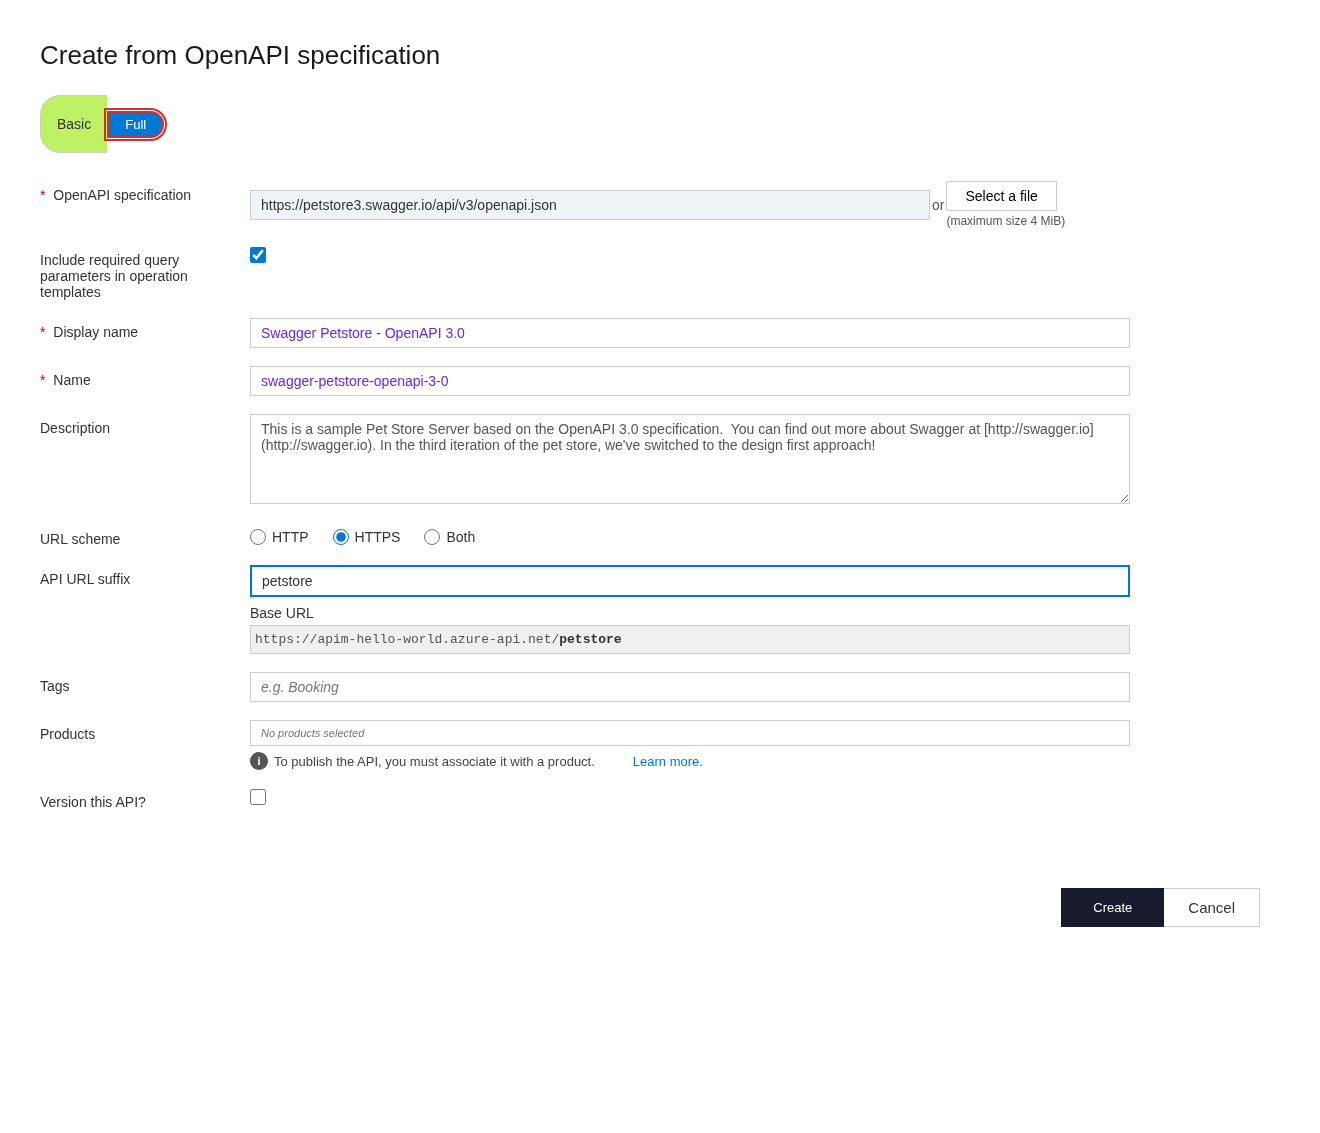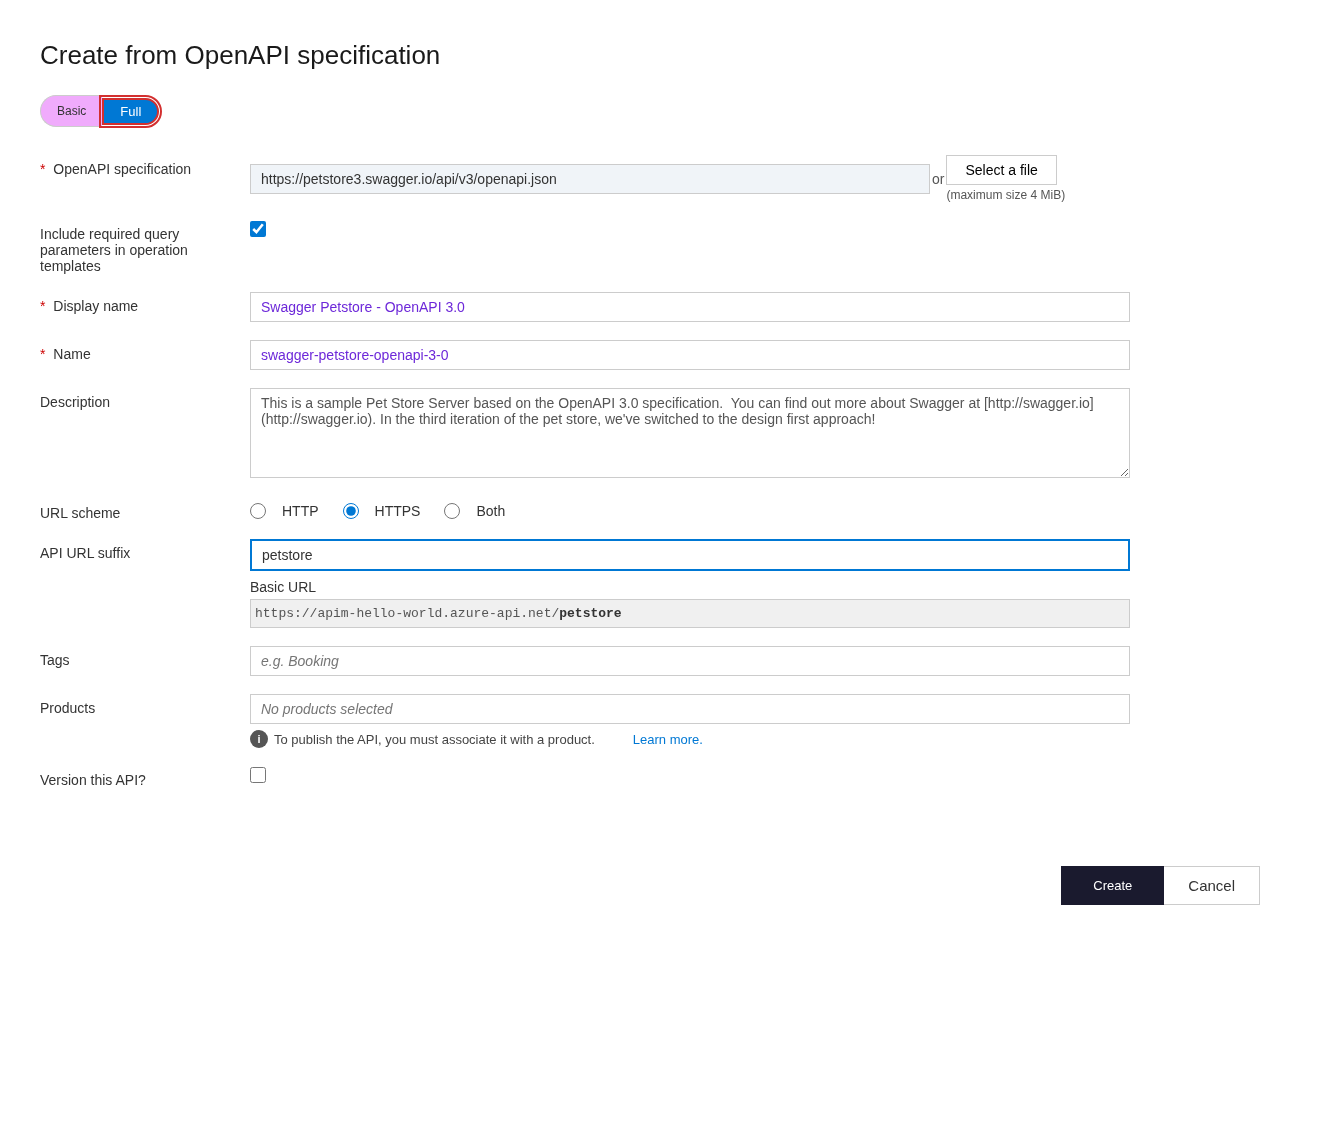--- a/index.html
+++ b/index.html
@@ -23,24 +23,24 @@
     }
     .tabs-row {
       display: flex;
       align-items: center;
       margin-bottom: 28px;
       gap: 0;
     }
     .tab-basic {
       border: 1px solid #ccc;
       border-radius: 20px 0 0 20px;
-      padding: 8px 16px;
-      background: #f0abfc;
-      cursor: pointer;
-      font-size: 12px;
+      padding: 20px 16px;
+      background: #bef264;
+      cursor: pointer;
+      font-size: 14px;
       color: #333;
       border-right: none;
     }
     .tab-full {
       border: 2px solid #d32f2f;
       border-radius: 0 20px 20px 0;
       padding: 4px 16px;
       background: #0078d4;
       color: #fff;
       cursor: pointer;
@@ -150,21 +150,21 @@
     }
     .url-scheme-row {
       display: flex;
       align-items: center;
       gap: 24px;
       padding-top: 4px;
     }
     .radio-option {
       display: flex;
       align-items: flex-end;
-      gap: 16px;
+      gap: 6px;
       cursor: pointer;
     }
     .radio-input {
       width: 16px;
       height: 16px;
       accent-color: #0078d4;
     }
     .base-url-section {
       margin-top: 8px;
     }
@@ -242,21 +242,21 @@
       border: 1px solid #ccc;
       font-size: 14px;
       color: #888;
       font-style: italic;
       background: #fff;
     }
     .products-input {
       width: 880px;
       padding: 6px 10px;
       border: 1px solid #ccc;
-      font-size: 14px;
+      font-size: 11px;
       color: #888;
       font-style: italic;
       background: #fff;
     }
   </style>
 </head>
 <body>
 
 <div class="page">
 
@@ -350,21 +350,21 @@
       </div>
     </div>
 
     <div class="form-row">
       <div class="form-label">
         <span>API URL suffix</span>
       </div>
       <div class="form-content">
         <input type="text" class="text-input-active" style="width: 880px;" value="petstore">
         <div class="base-url-section">
-          <div class="base-url-label">Basic URL</div>
+          <div class="base-url-label">Base URL</div>
           <div class="base-url-box">
             <span>https://apim-hello-world.azure-api.net/</span><span class="base-url-bold">petstore</span>
           </div>
         </div>
       </div>
     </div>
 
     <div class="form-row">
       <div class="form-label">
         <span>Tags</span>

